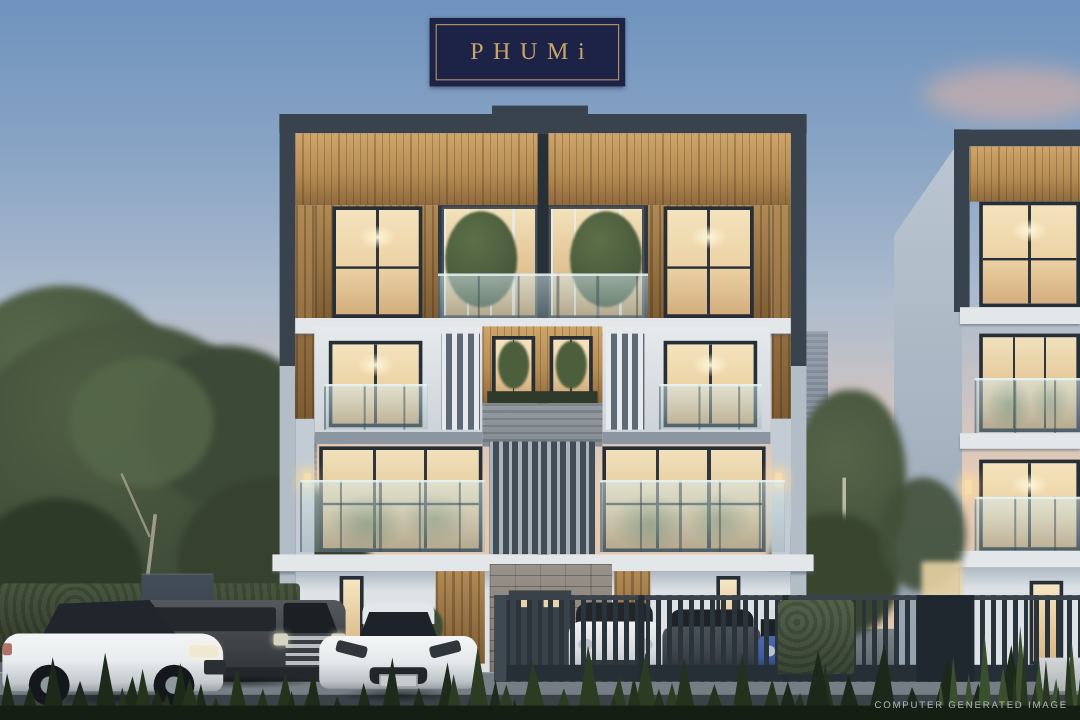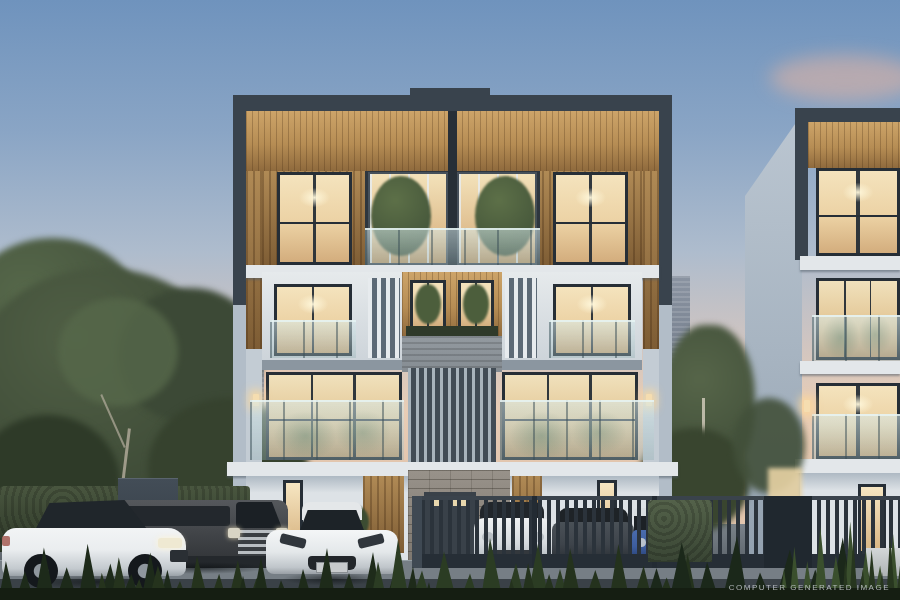--- a/index.html
+++ b/index.html
@@ -284,16 +284,21 @@
     <div class="abs tuft2" style="left:95px;top:552px;width:170px;height:52px;background:#25331d;"></div>
     <div class="abs tuft" style="left:235px;top:544px;width:200px;height:66px;background:#1e2b1a;transform:scaleX(-1);"></div>
     <div class="abs tuft2" style="left:370px;top:532px;width:200px;height:74px;background:#2b3c23;"></div>
     <div class="abs tuft" style="left:505px;top:540px;width:210px;height:68px;background:#24321d;"></div>
     <div class="abs tuft2" style="left:645px;top:530px;width:230px;height:76px;background:#1b281a;transform:scaleX(-1);"></div>
     <div class="abs tuft" style="left:780px;top:516px;width:130px;height:90px;background:var(--plant-light);"></div>
     <div class="abs tuft2" style="left:842px;top:530px;width:80px;height:75px;background:#27361f;"></div>
     <div class="abs" style="left:0;top:588px;width:900px;height:12px;background:#151e12;"></div>
   </div>
 
+  <div class="abs logo" style="left:358px;top:15px;width:163px;height:57px;">
+    <div class="logo-inner">
+      <span class="logo-text">PHUMi</span>
+    </div>
+  </div>
 
   <div class="abs watermark">COMPUTER GENERATED IMAGE</div>
 
 </div>
 
 </body></html>

